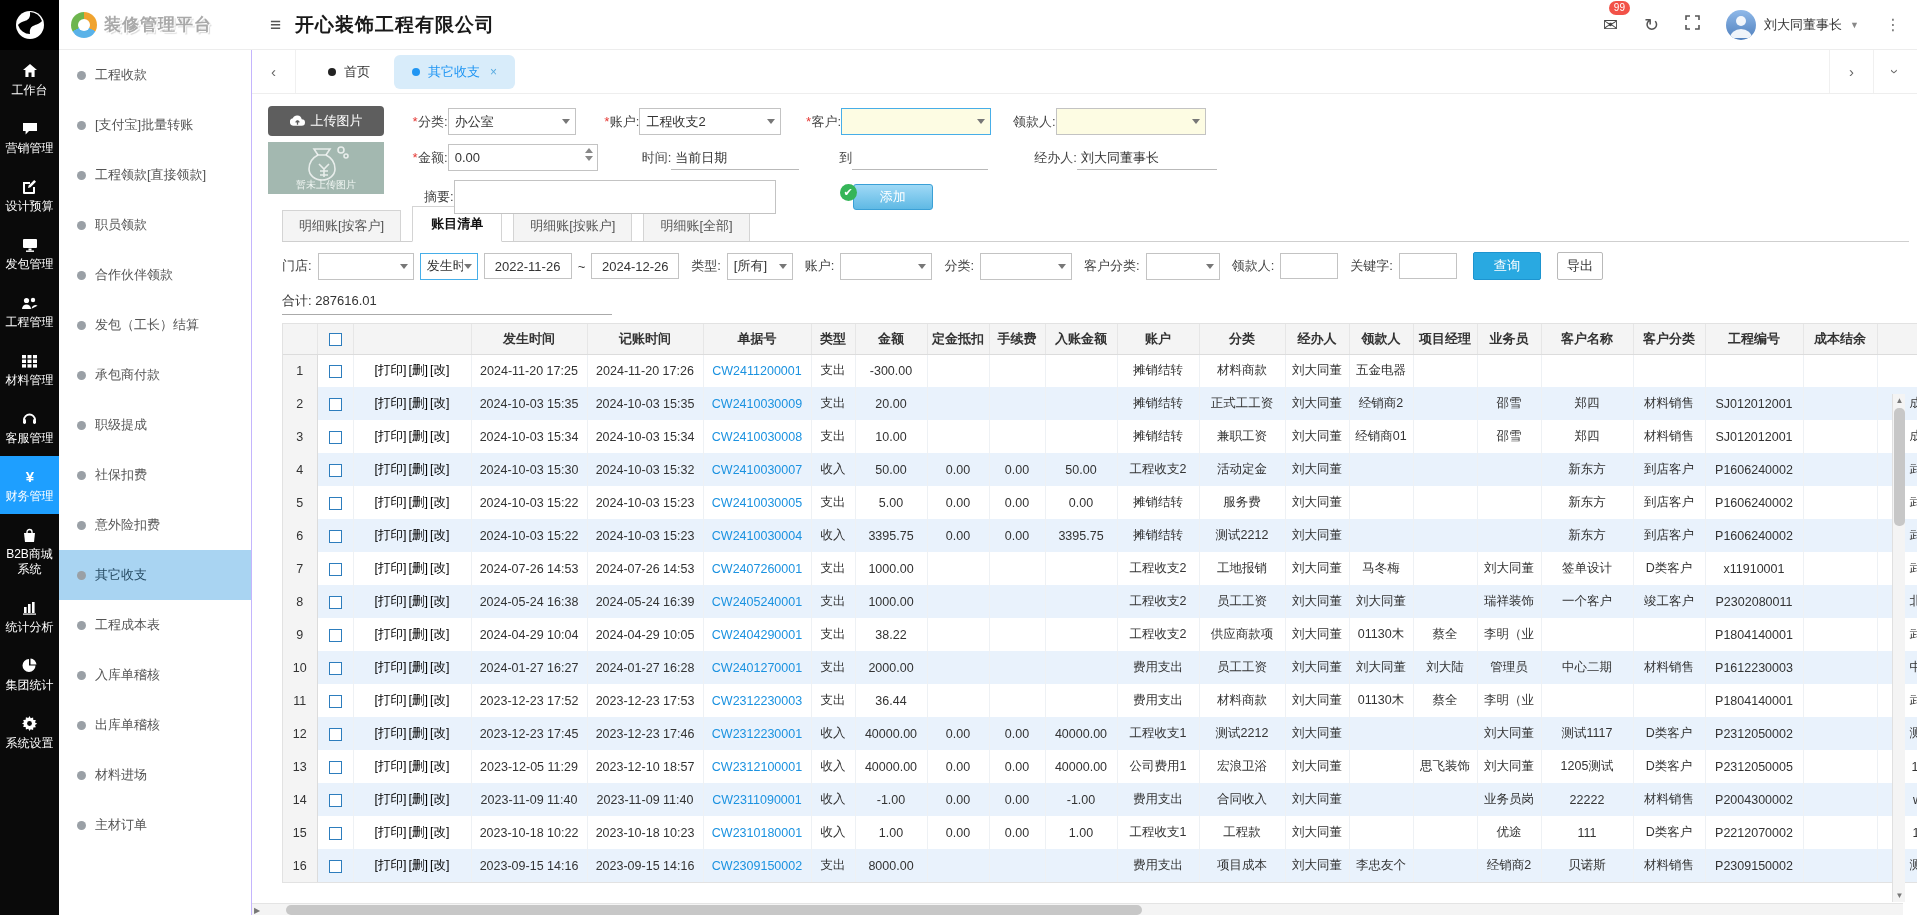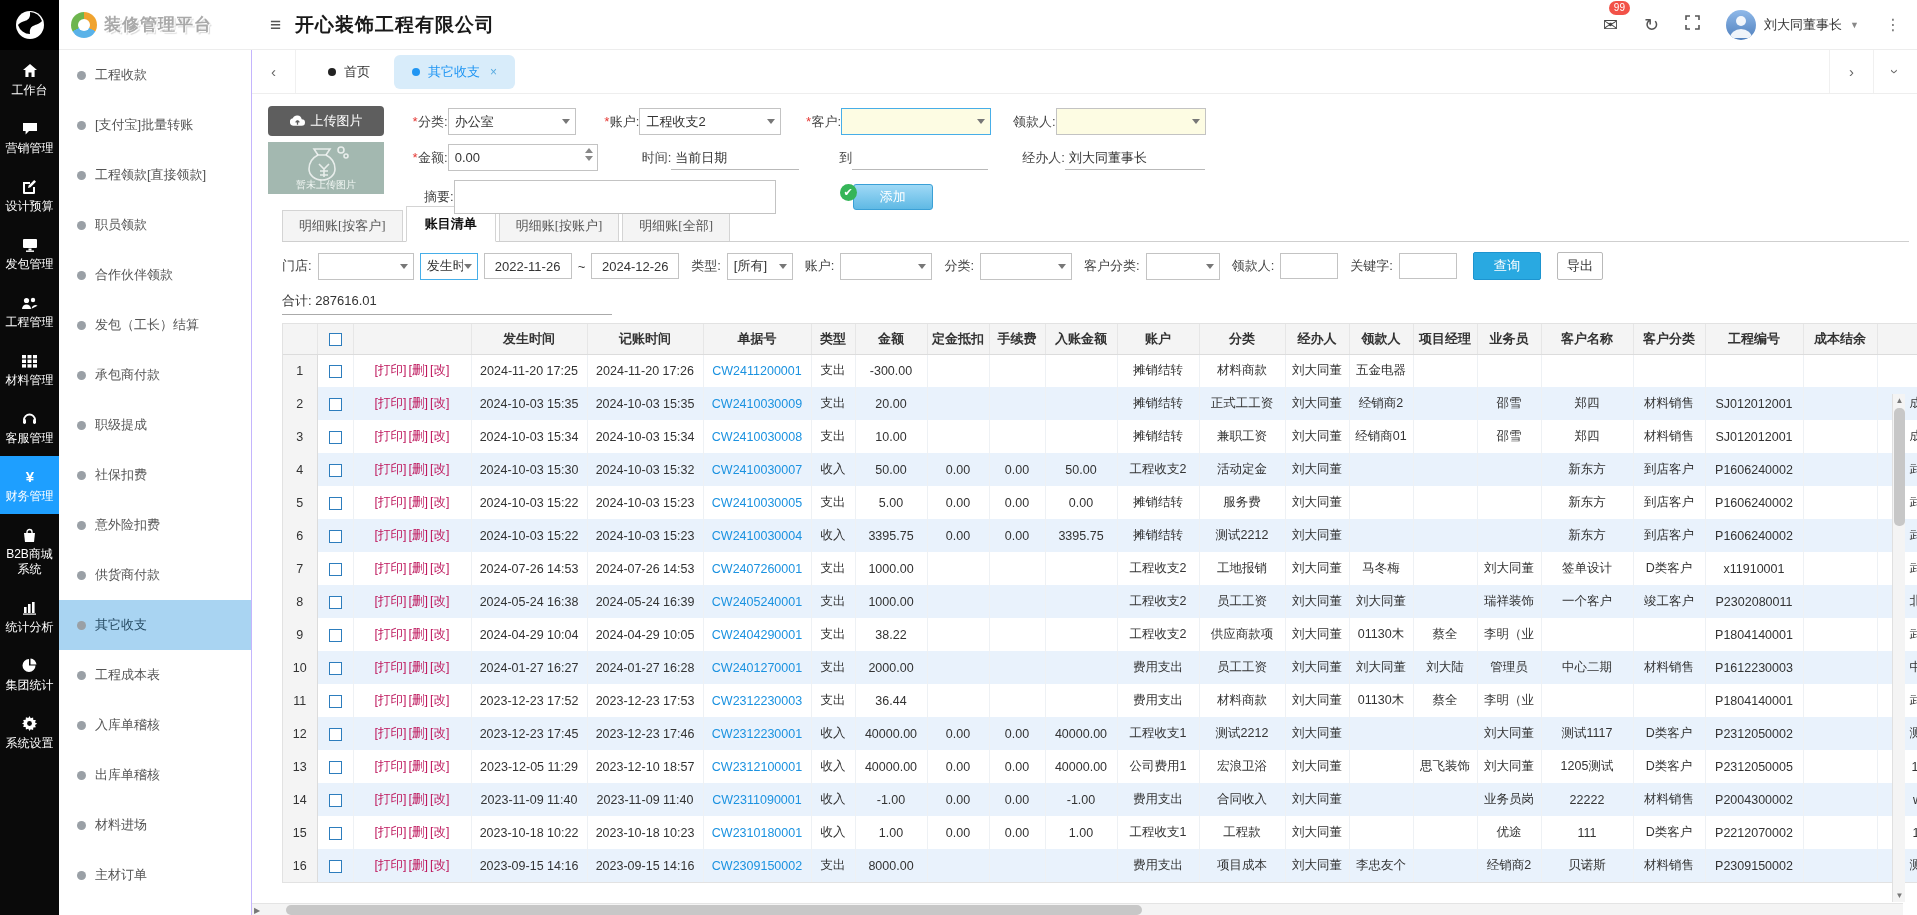--- a/index.html
+++ b/index.html
@@ -93,22 +93,22 @@
   .sp-dn { border-top:5px solid #888; }
   .summary-input { width:322px; height:34px; border:1px solid #c3c3c3; background:#fff; }
   .addwrap { display:flex; align-items:center; margin-left:64px; position:relative; }
   .check-ico { width:17px; height:17px; border-radius:50%; background:#35b558; color:#fff; font-size:11px; line-height:17px;
     text-align:center; position:relative; z-index:2; margin-right:-4px; margin-top:-10px; }
   .add-btn { width:80px; height:26px; background:linear-gradient(#9fd9f6,#5fb9e4); border:1px solid #3aa0d6;
     border-radius:3px; color:#fff; font-size:13px; cursor:pointer; }
 
   
   .ltabs { display:flex; align-items:flex-end; border-bottom:1px solid #cfcfcf; margin-top:2px; }
-  .ltab { padding:6px 16px; background:#f4f4f4; border:1px solid #d4d4d4; border-bottom:none; margin-right:3px;
-    color:#555; cursor:pointer;font-family:Liberation Serif, serif; }
+  .ltab { padding:6px 16px; background:#f4f4f4; border:1px solid #d4d4d4; border-bottom:none; margin-right:11px;
+    color:#555; cursor:pointer; }
   .ltab.active { background:#fff; color:#111; font-weight:bold; padding:8px 18px; margin-bottom:-1px;
     border-bottom:1px solid #fff; }
 
   
   .filters { display:flex; align-items:center; gap:6px; padding:10px 0 8px; flex-wrap:nowrap; }
   .filters .flabel { white-space:nowrap; }
   .fin { height:26px; border:1px solid #c3c3c3; background:#fff; }
   .btn-query { width:68px; height:28px; background:#29a9e1; border:1px solid #1d94cf; color:#fff; border-radius:2px; cursor:pointer; }
   .btn-export { width:46px; height:28px; background:#fff; border:1px solid #b9b9b9; color:#333; border-radius:2px; cursor:pointer; }
 
@@ -118,21 +118,21 @@
   
   .tblwrap { position:relative; width:1640px; overflow:hidden; border:1px solid #e2e2e2; border-right:none; }
   table { border-collapse:collapse; table-layout:fixed; width:1684px; }
   th { background:#f4f4f4; font-weight:bold; font-size:13px; height:30px; border-bottom:1px solid #dcdcdc;
     border-right:1px solid #e6e6e6; white-space:nowrap; overflow:hidden; }
   td { height:33px; text-align:center; font-size:12.5px; border-right:1px solid #eef1f4; white-space:nowrap; overflow:hidden; padding:0 3px; }
   tr.odd td { background:#fff; }
   tr.even td { background:#e9f2fc; }
   td.rownum { background:#f4f4f4 !important; color:#333; border-right:1px solid #dcdcdc; }
   .cb { display:inline-block; width:13px; height:13px; border:1px solid #2d7dbd; background:#fff; vertical-align:middle; cursor:pointer; }
-  .alink { color:#be185d; cursor:pointer; margin:0 1px; }
+  .alink { color:#000000; cursor:pointer; margin:0 1px; }
   td.doc { color:#1b92e0; cursor:pointer; }
 
   
   .vscroll { position:absolute; top:0; bottom:0; width:13px; background:#f4f4f4; border-left:1px solid #e0e0e0; }
   .vthumb { position:absolute; left:1px; width:11px; border-radius:5px; background:#c7c7c7; }
   .sb-arrow { position:absolute; left:0; width:13px; text-align:center; font-size:8px; color:#777; }
   .hscroll { position:absolute; left:0; right:14px; bottom:0; height:12px; background:#f4f4f4; border-top:1px solid #e4e4e4; }
   .hthumb { position:absolute; top:1px; height:10px; border-radius:5px; background:#c7c7c7; }
 </style>
 </head>
@@ -315,24 +315,20 @@
       <span>职级提成</span>
     </div>
     <div class="side-item">
       <span class="dot"></span>
       <span>社保扣费</span>
     </div>
     <div class="side-item">
       <span class="dot"></span>
       <span>意外险扣费</span>
     </div>
-    <div class="side-item">
-      <span class="dot"></span>
-      <span>供货商付款</span>
-    </div>
     <div class="side-item active">
       <span class="dot"></span>
       <span>其它收支</span>
     </div>
     <div class="side-item">
       <span class="dot"></span>
       <span>工程成本表</span>
     </div>
     <div class="side-item">
       <span class="dot"></span>
@@ -428,21 +424,21 @@
               <i class="sp-up"></i>
               <i class="sp-dn"></i>
             </span>
         </div>
         <span class="flabel" style="margin-left:44px">时间:</span>
         <span class="uline" style="width:128px">
             <span>当前日期</span>
           </span>
         <span class="flabel" style="margin-left:40px">到</span>
         <span class="uline" style="width:136px"></span>
-        <span class="flabel" style="margin-left:34px">经办人:</span>
+        <span class="flabel" style="margin-left:46px">经办人:</span>
         <span class="uline" style="width:140px">
             <span>刘大同董事长</span>
           </span>
       </div>
 
       <div class="frow" style="margin-left:142px">
         <span class="flabel">摘要:</span>
         <input class="summary-input" style="">
         <span class="addwrap">
           <span class="check-ico">✔</span>

